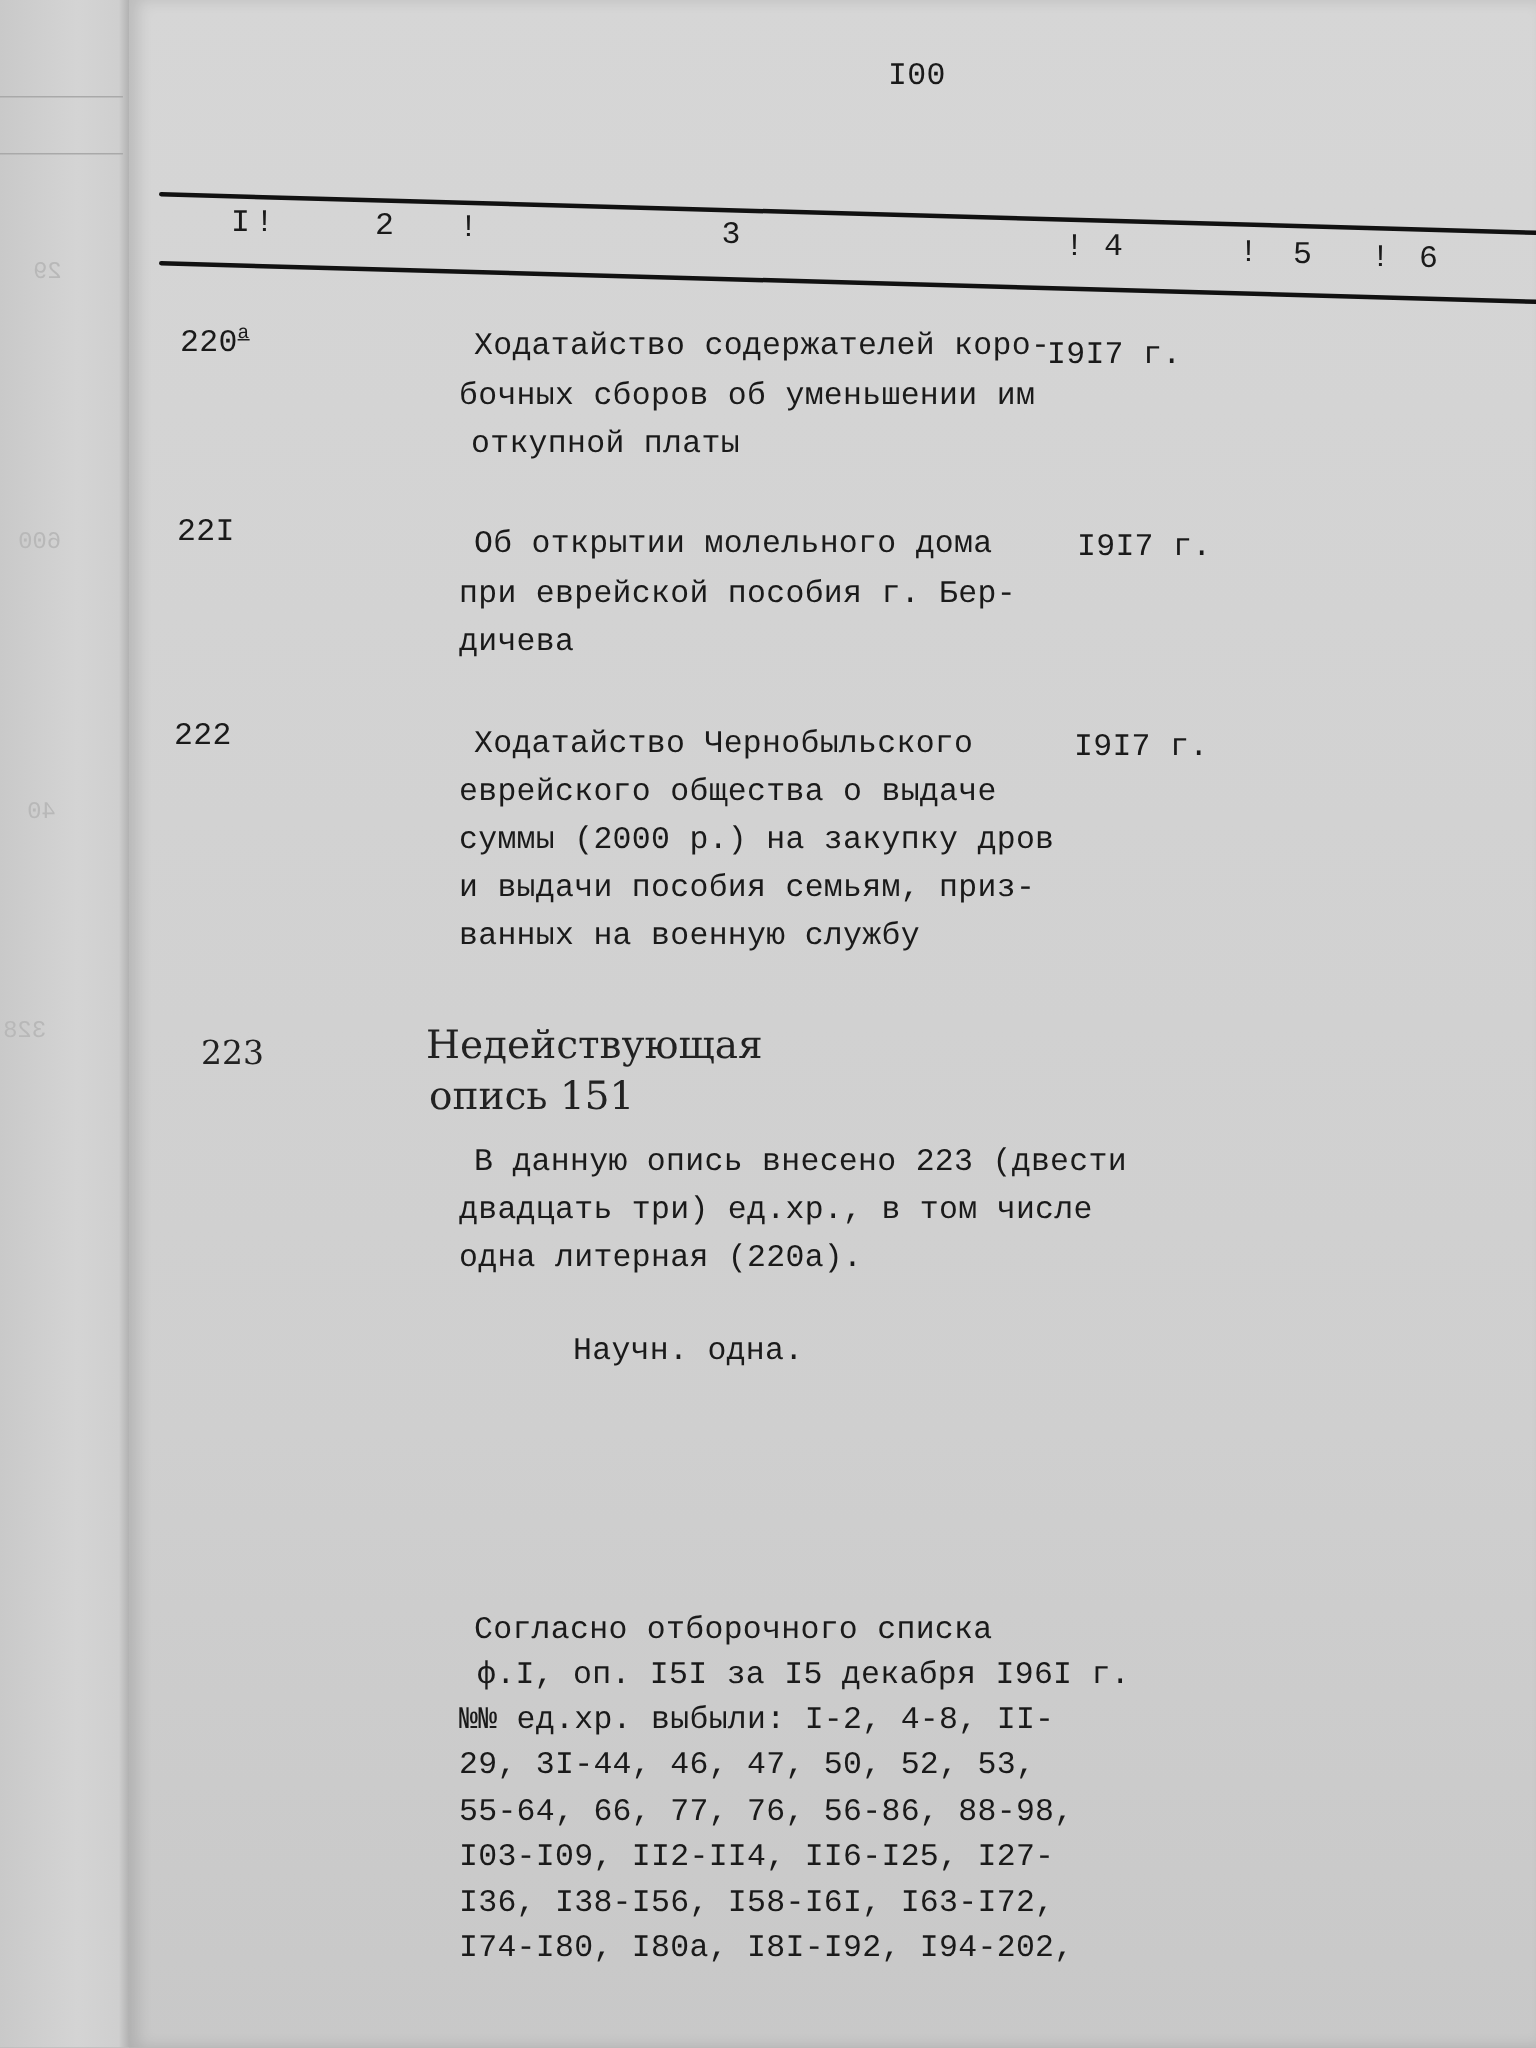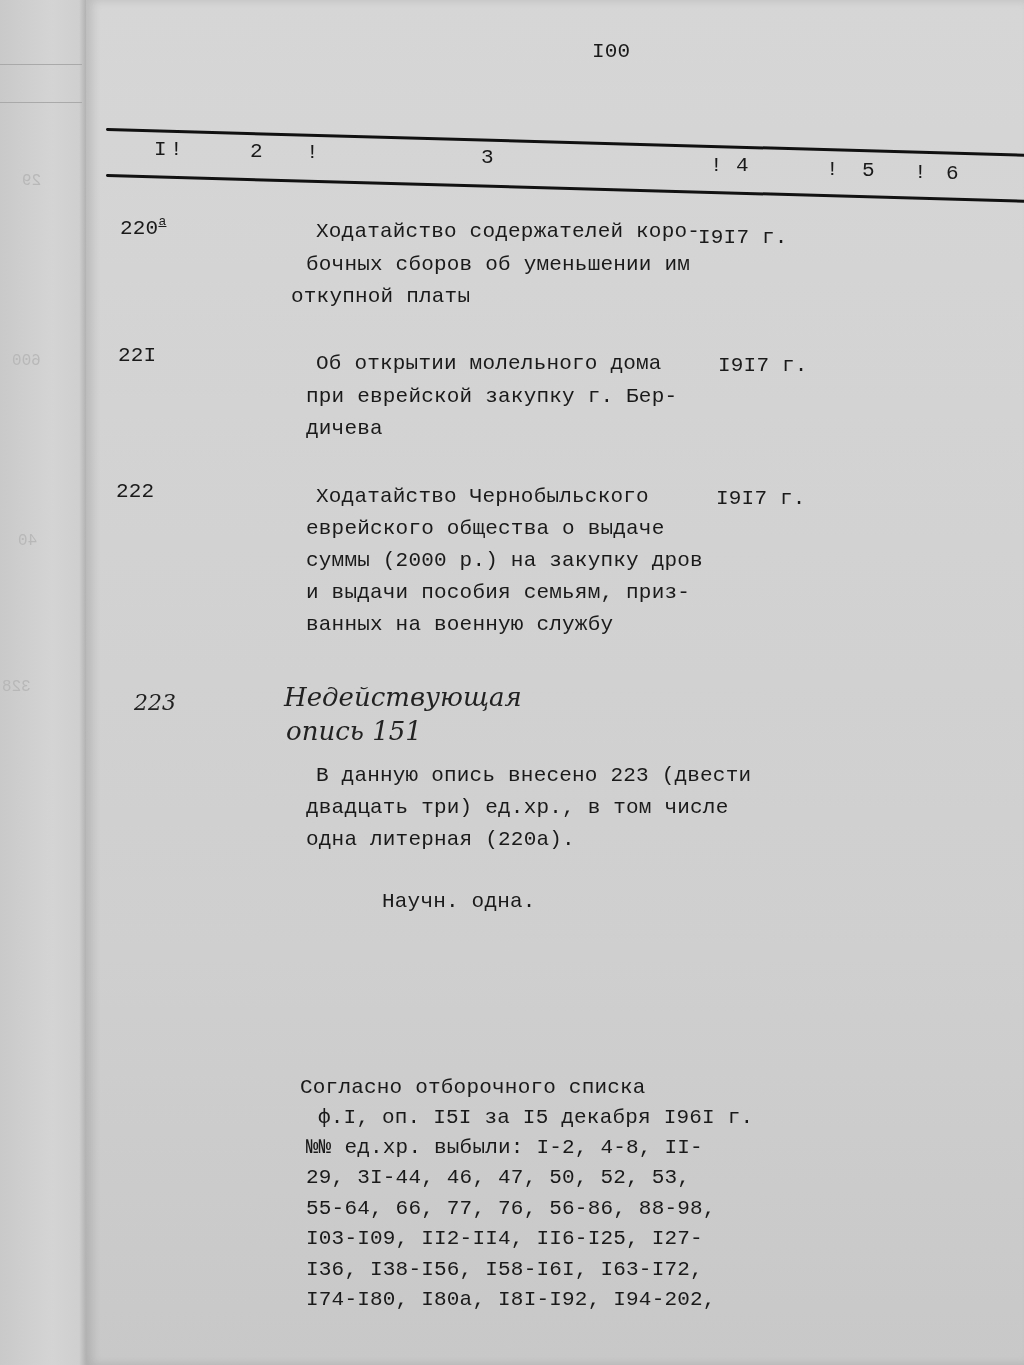--- a/index.html
+++ b/index.html
@@ -50,21 +50,20 @@
       border-radius: 2px;
       transform-origin: left center;
     }
     .rule-top { left: 20px; top: 128px; width: 920px; transform: rotate(1.6deg); }
     .rule-bottom { left: 20px; top: 174px; width: 920px; transform: rotate(1.6deg); }
     .hdr { position: absolute; font-size: 21px; white-space: pre; }
     .sup { font-size: 13px; vertical-align: 9px; text-decoration: underline; }
     .hand {
       position: absolute;
       font-family: "DejaVu Serif", serif;
-      font-style: italic;
       font-size: 26px;
       color: #222;
       white-space: pre;
     }
   </style>
 </head>
 <body>
 
 <div class="prev-page">
   <div class="ghost-line" style="top:64px"></div>
@@ -93,28 +92,28 @@
     <span class="hdr" style="left:740px;top:158px">!</span>
     <span class="hdr" style="left:776px;top:159px">5</span>
     <span class="hdr" style="left:828px;top:161px">!</span>
     <span class="hdr" style="left:860px;top:162px">6</span>
   </div>
 
   <div>
     <span class="t" style="left:34px;top:206px"><span>220</span><span class="sup">а</span></span>
     <span class="t" style="left:230px;top:216px">Ходатайство содержателей коро-</span>
     <span class="t" style="left:220px;top:249px">бочных сборов об уменьшении им</span>
-    <span class="t" style="left:205px;top:281px">откупной платы</span>
+    <span class="t" style="left:228px;top:281px">откупной платы</span>
     <span class="t" style="left:612px;top:222px">I9I7 г.</span>
   </div>
 
   <div>
     <span class="t" style="left:32px;top:340px">22I</span>
     <span class="t" style="left:230px;top:348px">Об открытии молельного дома</span>
-    <span class="t" style="left:220px;top:381px">при еврейской закупку г. Бер-</span>
+    <span class="t" style="left:220px;top:381px">при еврейской пособия г. Бер-</span>
     <span class="t" style="left:220px;top:413px">дичева</span>
     <span class="t" style="left:632px;top:350px">I9I7 г.</span>
   </div>
 
   <div>
     <span class="t" style="left:30px;top:476px">222</span>
     <span class="t" style="left:230px;top:481px">Ходатайство Чернобыльского</span>
     <span class="t" style="left:220px;top:513px">еврейского общества о выдаче</span>
     <span class="t" style="left:220px;top:545px">суммы (2000 р.) на закупку дров</span>
     <span class="t" style="left:220px;top:577px">и выдачи пособия семьям, приз-</span>
@@ -130,21 +129,21 @@
 
   <div>
     <span class="t" style="left:230px;top:760px">В данную опись внесено 223 (двести</span>
     <span class="t" style="left:220px;top:792px">двадцать три) ед.хр., в том числе</span>
     <span class="t" style="left:220px;top:824px">одна литерная (220а).</span>
   </div>
 
   <span class="t" style="left:296px;top:886px">Научн. одна.</span>
 
   <div>
-    <span class="t" style="left:214px;top:1072px">Согласно отборочного списка</span>
+    <span class="t" style="left:230px;top:1072px">Согласно отборочного списка</span>
     <span class="t" style="left:232px;top:1102px">ф.I, оп. I5I за I5 декабря I96I г.</span>
     <span class="t" style="left:220px;top:1132px">№№ ед.хр. выбыли: I-2, 4-8, II-</span>
     <span class="t" style="left:220px;top:1162px">29, 3I-44, 46, 47, 50, 52, 53,</span>
     <span class="t" style="left:220px;top:1193px">55-64, 66, 77, 76, 56-86, 88-98,</span>
     <span class="t" style="left:220px;top:1223px">I03-I09, II2-II4, II6-I25, I27-</span>
     <span class="t" style="left:220px;top:1254px">I36, I38-I56, I58-I6I, I63-I72,</span>
     <span class="t" style="left:220px;top:1284px">I74-I80, I80а, I8I-I92, I94-202,</span>
   </div>
 
 </div>

